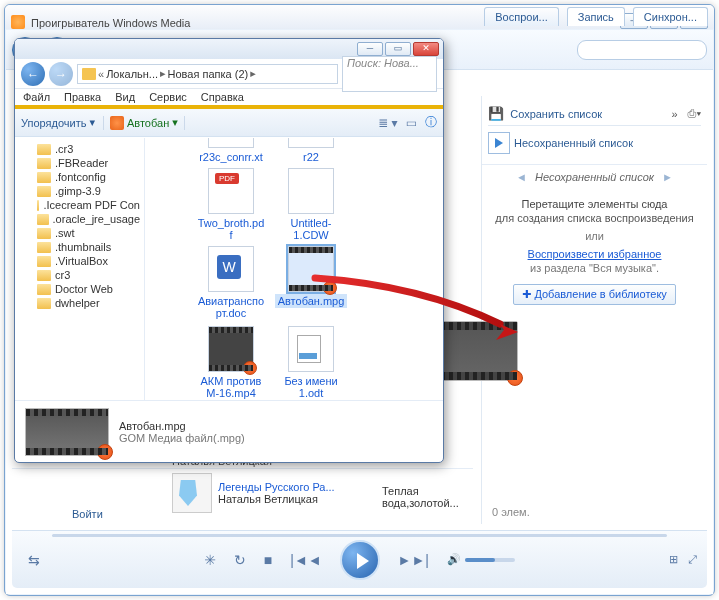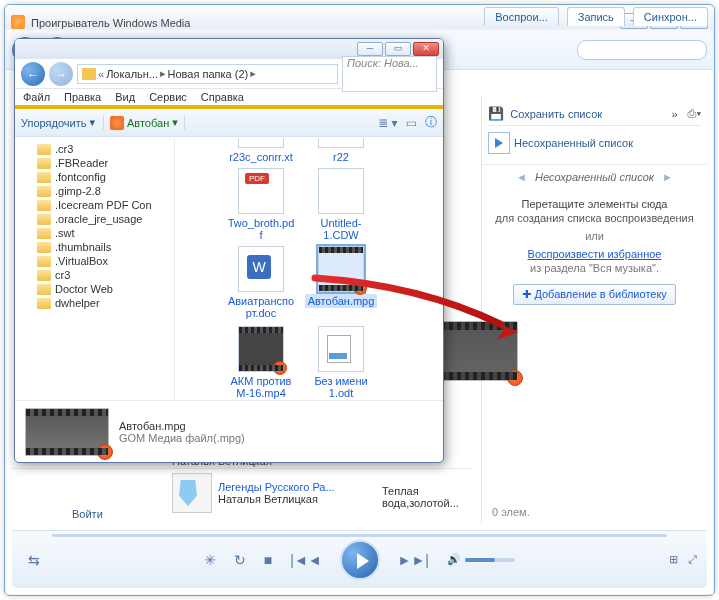--- a/index.html
+++ b/index.html
@@ -86,21 +86,21 @@
 .ex-menu { height:20px; border-bottom:4px solid #eab308; display:flex; align-items:center; gap:14px; padding:0 8px;}
 .ex-menu span { color:#333; }
 .ex-toolbar { height:28px; background:linear-gradient(#f5f9fd,#e4edf7); border-bottom:1px solid #d4e2f1; display:flex; align-items:center; gap:8px; padding:0 6px;}
 .ex-toolbar .org { color:#2b5a93; display:flex; align-items:center; gap:3px;}
 .ex-toolbar .open { color:#15721f; display:flex; align-items:center; gap:3px; border-left:1px solid #cbd9ea; border-right:1px solid #cbd9ea; padding:0 6px;}
 .ex-toolbar .open .ico { width:14px; height:14px; background: radial-gradient(circle,#ff9248,#e9641a); border-radius:2px;}
 .ex-toolbar .spacer { flex:1;}
 .ex-toolbar .tbtn { color:#5a7aa5; font-size:12px;}
 
 .ex-split { position:absolute; top:99px; bottom:62px; left:0; right:0; display:flex;}
-.ex-tree { width:160px; border-right:1px solid #e4ecf6; overflow:hidden; padding:4px 0;}
+.ex-tree { width:130px; border-right:1px solid #e4ecf6; overflow:hidden; padding:4px 0;}
 .ex-tree .node { display:flex; align-items:center; gap:4px; padding:1px 4px 1px 22px; color:#333; white-space:nowrap;}
 .ex-tree .node .fold { width:14px; height:11px; background:linear-gradient(#fce29b,#f2c04e); border-radius:1px;}
 .ex-files { flex:1; position:relative; padding:4px; overflow:hidden;}
 .file { position:absolute; width:72px; text-align:center; }
 .file .thumb { width:46px; height:46px; margin:0 auto 2px; border:1px solid #c7d2e0; background:#fff; position:relative;}
 .file .thumb.pdf { background:#fff;}
 .file .thumb.pdf::before { content:"PDF"; position:absolute; left:6px; top:4px; background:#d93a2f; color:#fff; font-size:8px; padding:1px 4px; border-radius:2px;}
 .file .thumb.doc::before { content:"W"; position:absolute; left:8px; top:8px; width:24px; height:24px; background:#3a6ec1; color:#fff; font-size:14px; text-align:center; line-height:24px; border-radius:3px;}
 .file .thumb.vid { background:#444;}
 .file .thumb.vid::before, .file .thumb.vid::after { content:""; position:absolute; left:0; right:0; height:6px; background:repeating-linear-gradient(90deg,#222 0 3px,#555 3px 6px);}
@@ -259,21 +259,21 @@
       <div class="node">
           <div class="fold"></div>
           <span>.FBReader</span>
         </div>
       <div class="node">
           <div class="fold"></div>
           <span>.fontconfig</span>
         </div>
       <div class="node">
           <div class="fold"></div>
-          <span>.gimp-2.8</span>
+          <span>.gimp-3.9</span>
         </div>
       <div class="node">
           <div class="fold"></div>
           <span>.Icecream PDF Con</span>
         </div>
       <div class="node">
           <div class="fold"></div>
           <span>.oracle_jre_usage</span>
         </div>
       <div class="node">

